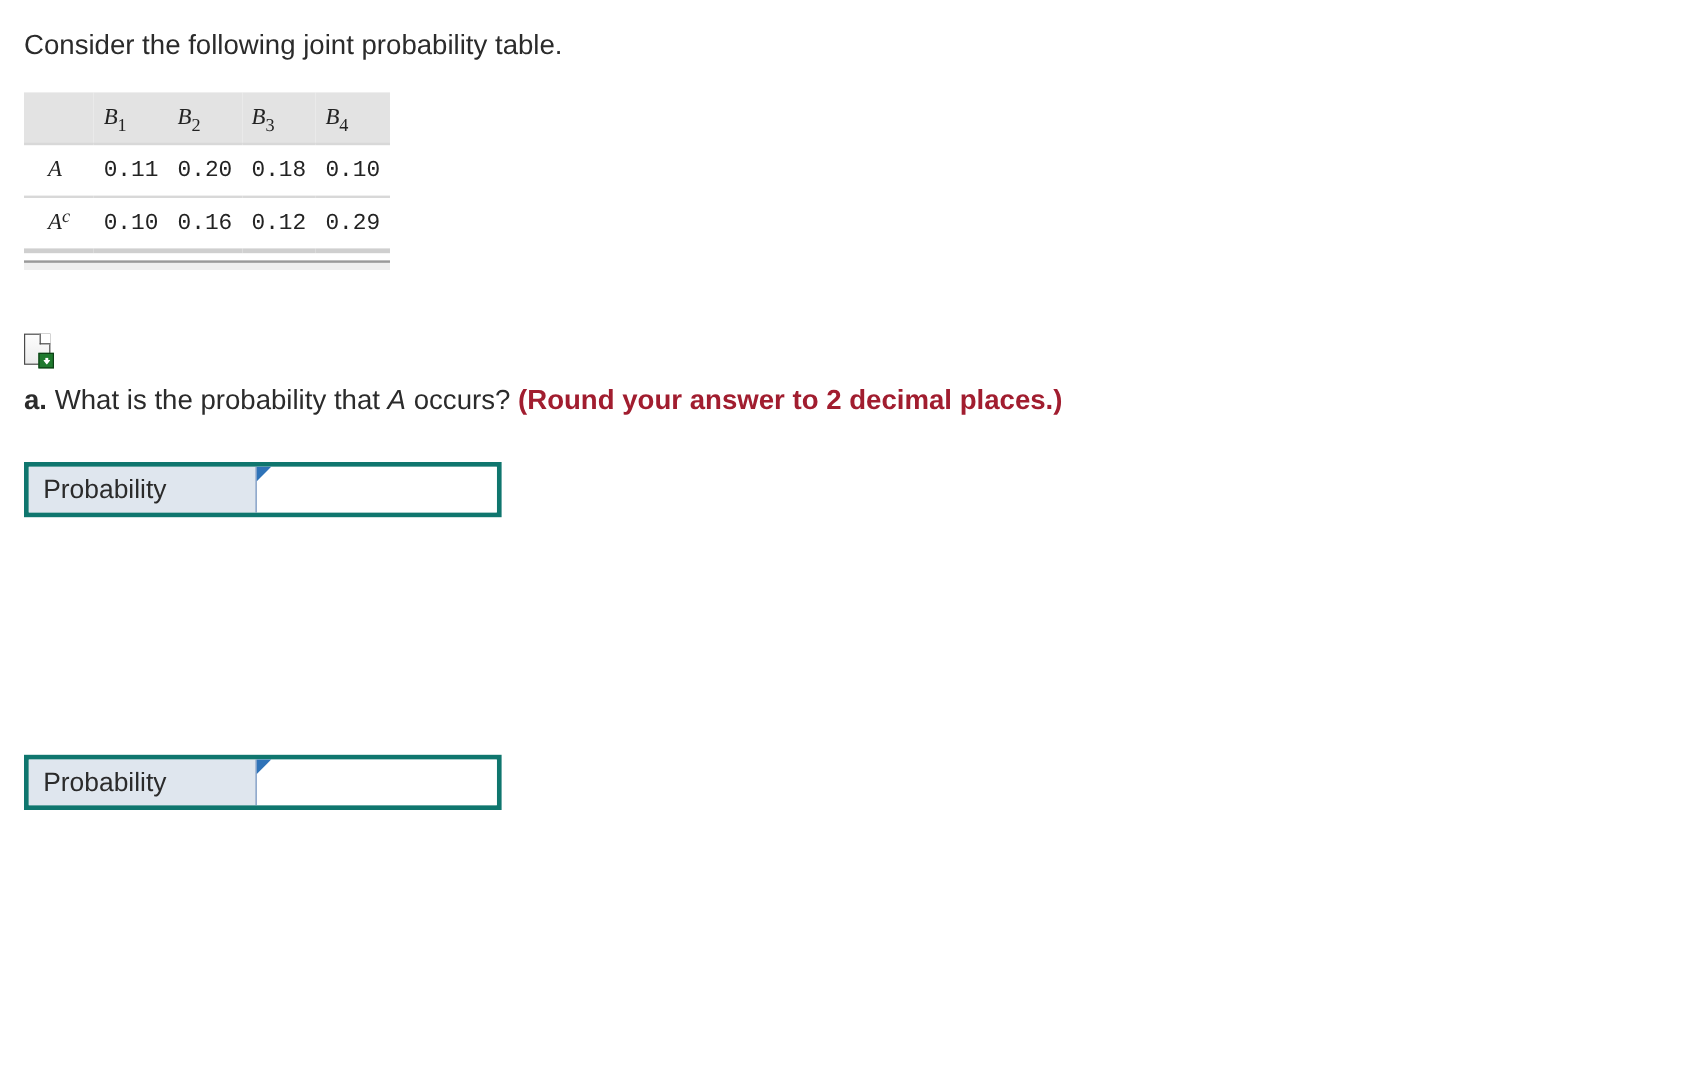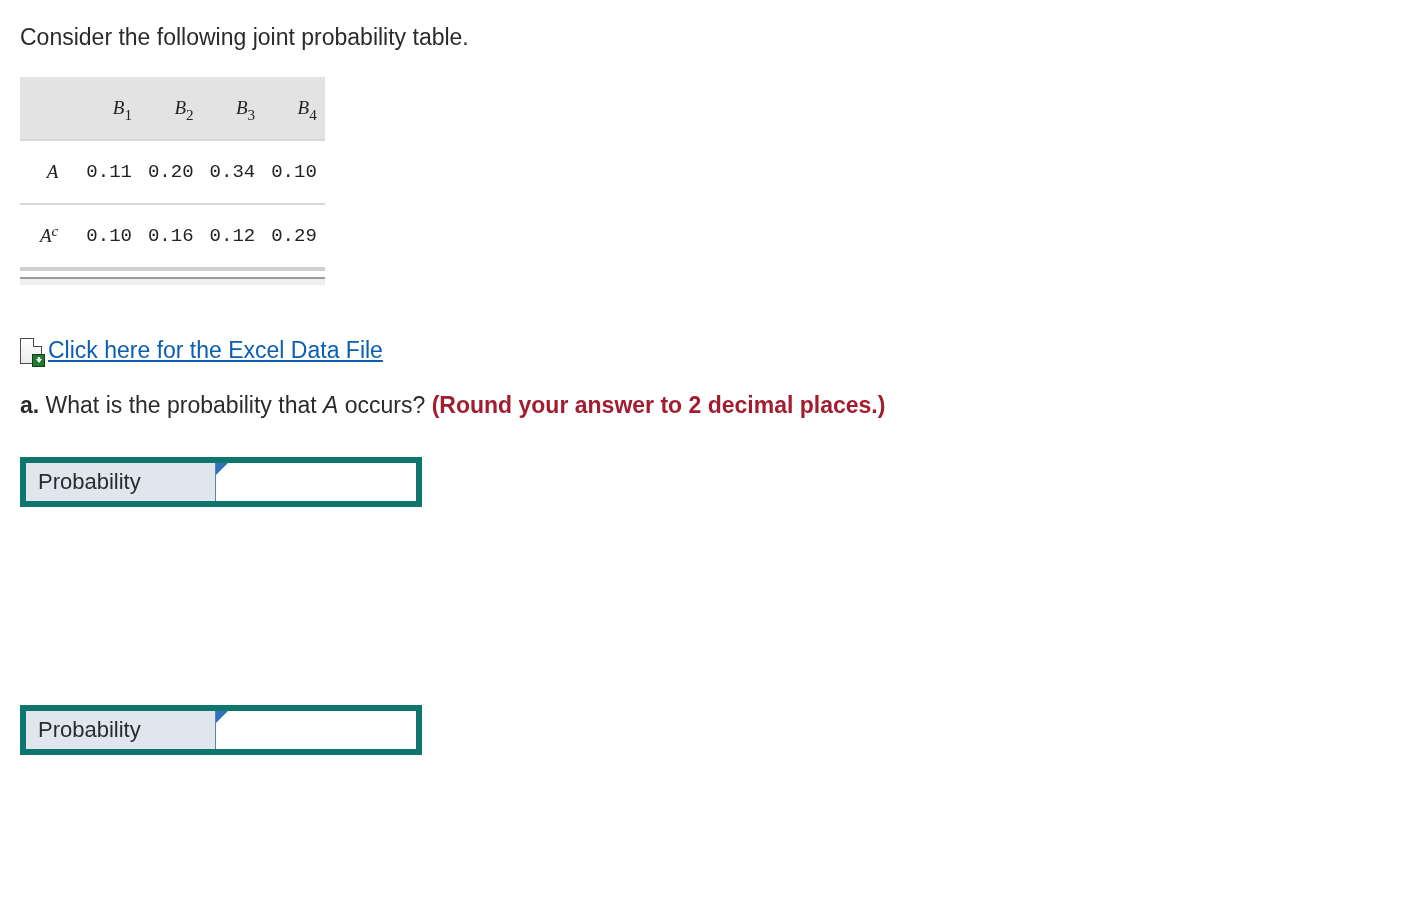--- a/index.html
+++ b/index.html
@@ -19,23 +19,23 @@
     color: #2b2b2b;
     margin-bottom: 26px;
   }
 
   
   .prob-table {
     border-collapse: collapse;
     background: #ffffff;
   }
   .prob-table td, .prob-table th {
-    text-align: right;
+    text-align: left;
     font-size: 19px;
-    padding: 20px 8px;
+    padding: 10px 8px;
     font-family: "Courier New", Courier, monospace;
   }
   .prob-table thead th {
     background: #e3e3e3;
     font-weight: normal;
     font-style: italic;
     font-family: Georgia, "Times New Roman", serif;
   }
   .prob-table thead th .sub {
     font-size: 0.8em;
@@ -129,21 +129,21 @@
     transform: rotate(180deg);
   }
   .excel-link {
     font-size: 23px;
     color: #0b5fb0;
     text-decoration: underline;
   }
 
   
   .question {
-    margin-top: 28px;
+    margin-top: 16px;
     font-size: 23px;
     color: #2b2b2b;
   }
   .question .qlabel {
     font-weight: bold;
   }
   .question .hint {
     color: #a11d2f;
     font-weight: bold;
   }
@@ -156,21 +156,21 @@
     font-size: 0.8em;
     position: relative;
     top: 5px;
   }
 
   
   .answer-row {
     margin-top: 38px;
     display: inline-flex;
     align-items: stretch;
-    border: 6px solid #0f766e;
+    border: 4px solid #0f766e;
   }
   .answer-row .label-cell {
     background: #dfe6ee;
     border-right: 1px solid #5c82b5;
     padding: 6px 12px;
     font-size: 22px;
     color: #2b2b2b;
     min-width: 190px;
     box-sizing: border-box;
     display: flex;
@@ -229,21 +229,21 @@
           </th>
         </tr>
       </thead>
       <tbody>
         <tr>
           <th>
             <span>A</span><span class="sup"></span>
           </th>
           <td>0.11</td>
           <td>0.20</td>
-          <td>0.34</td>
+          <td>0.18</td>
           <td>0.10</td>
         </tr>
         <tr>
           <th>
             <span>A</span><span class="sup">c</span>
           </th>
           <td>0.10</td>
           <td>0.16</td>
           <td>0.12</td>
           <td>0.29</td>
@@ -251,21 +251,20 @@
       </tbody>
     </table>
   </div>
 
   <div class="excel-link-row">
     <span class="excel-icon">
       <span class="sheet"></span>
       <span class="fold"></span>
       <span class="arrow"></span>
     </span>
-    <a href="#" class="excel-link">Click here for the Excel Data File</a>
   </div>
 
   
   <div class="question">
     <span class="qlabel">a.</span><span> What is the probability that </span><span class="q-ital">A</span><span> occurs? </span><span class="hint">(Round your answer to 2 decimal places.)</span>
   </div>
 
   <div class="answer-row">
     <div class="label-cell">Probability</div>
     <div class="input-cell">

